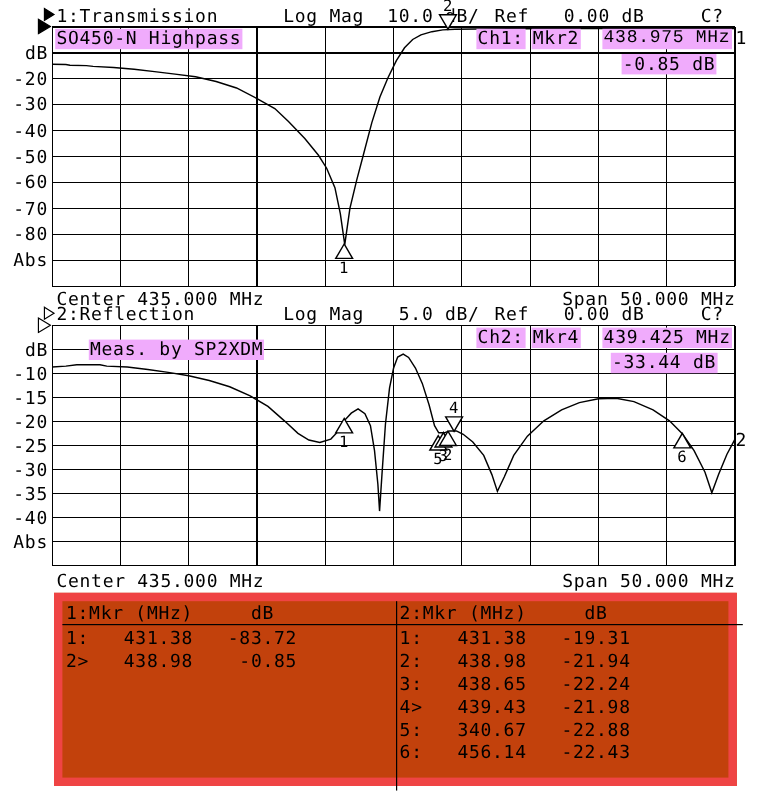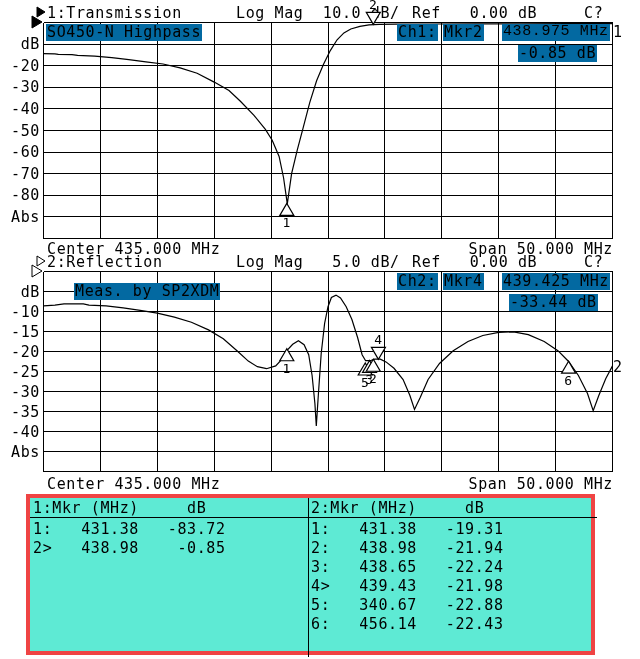--- a/index.html
+++ b/index.html
@@ -16,26 +16,26 @@
   .hdr .h-cal{left:584px;}
   .ch1hdr{top:5px;left:0;width:640px;height:16px;}
   .ch2hdr{top:254px;left:0;width:640px;height:16px;}
   .arrow-ico{position:absolute;left:36px;top:1px;}
   svg.plot{position:absolute;left:43px;overflow:visible;z-index:1;}
   #plot1{top:22px;}
   #plot2{top:271px;}
   .refptr{position:absolute;left:31px;z-index:2;}
   #refptr1{top:15px;}
   #refptr2{top:264px;}
-  .gtext{position:absolute;background:#0369a1;white-space:pre;z-index:3;height:17px;padding:0 1px;}
+  .gtext{position:absolute;background:#f0abfc;white-space:pre;z-index:3;height:17px;padding:0 1px;}
   .ylab{position:absolute;left:0;width:40px;text-align:right;height:16px;white-space:pre;z-index:2;}
   .botlab{position:absolute;white-space:pre;z-index:2;}
   .span-right{left:428px;width:185px;text-align:right;}
   .tracenum{position:absolute;left:613px;z-index:4;white-space:pre;}
-  #mtables{position:absolute;left:26px;top:494px;width:569px;height:161px;border:4px solid #ef4444;box-sizing:border-box;z-index:2;background:#5eead4;}
+  #mtables{position:absolute;left:45px;top:494px;width:569px;height:161px;border:7px solid #ef4444;box-sizing:border-box;z-index:2;background:#c2410c;}
   #tdivider{position:absolute;left:278px;top:0;width:1px;height:159px;background:#000;}
   #theadline{position:absolute;left:0;top:19px;width:567px;height:1px;background:#000;}
   .tcol{position:absolute;top:1px;white-space:pre;}
   #tcol0{left:3px;}
   #tcol1{left:281px;}
   .tline{white-space:pre;height:19px;line-height:19px;}
   .tline.thead{height:21px;line-height:18px;}
 </style>
 </head>
 <body>

